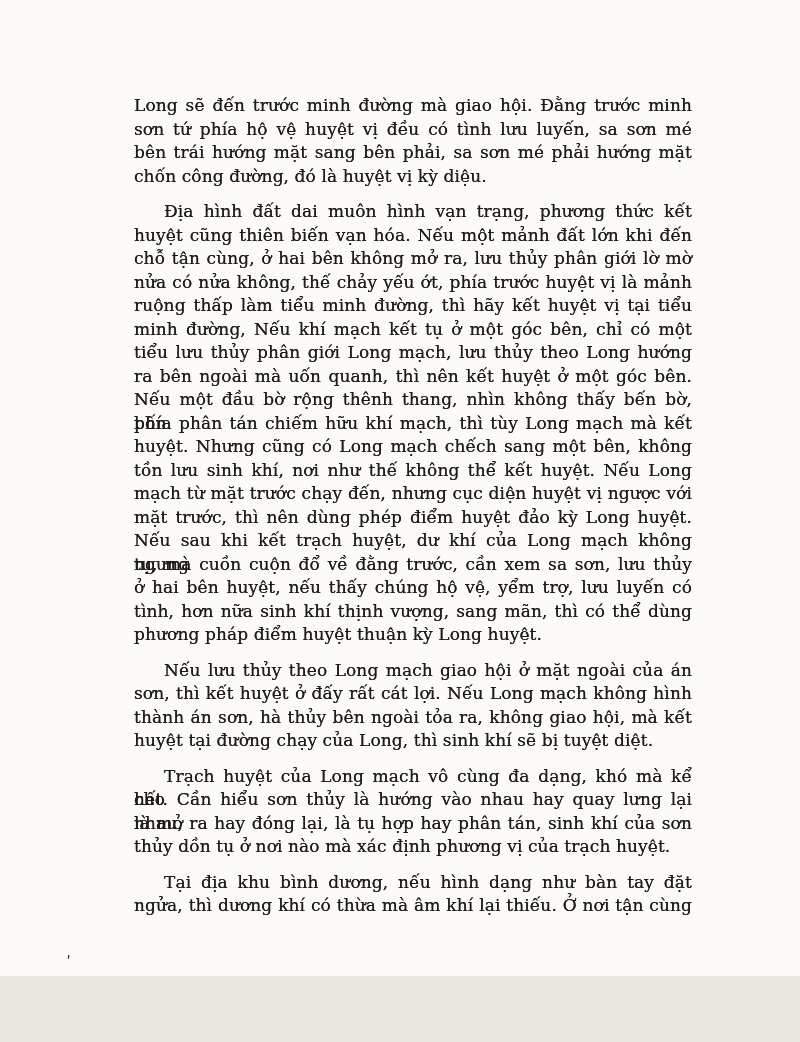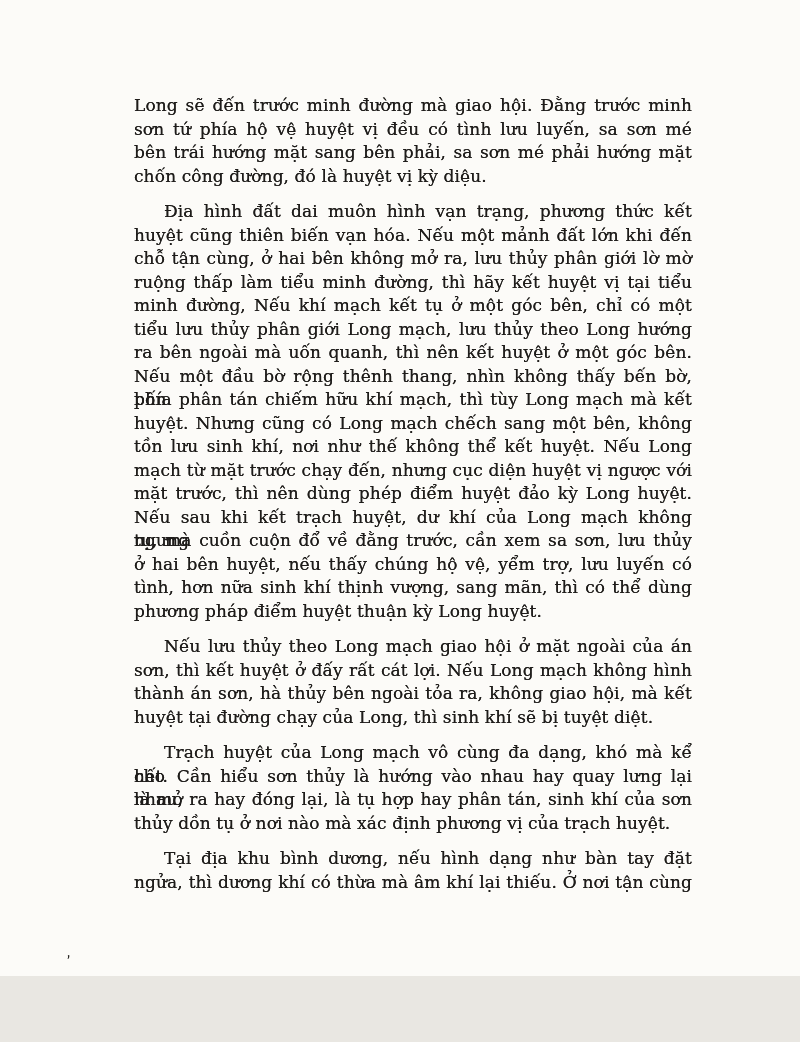--- a/index.html
+++ b/index.html
@@ -92,20 +92,21 @@
   <div class="paragraph">
         <div class="line">Long sẽ đến trước minh đường mà giao hội. Đằng trước minh</div>
         <div class="line">sơn tứ phía hộ vệ huyệt vị đều có tình lưu luyến, sa sơn mé</div>
         <div class="line">bên trái hướng mặt sang bên phải, sa sơn mé phải hướng mặt</div>
         <div class="line line-last">chốn công đường, đó là huyệt vị kỳ diệu.</div>
       </div>
       <div class="paragraph">
         <div class="line line-first">Địa hình đất dai muôn hình vạn trạng, phương thức kết</div>
         <div class="line">huyệt cũng thiên biến vạn hóa. Nếu một mảnh đất lớn khi đến</div>
         <div class="line">chỗ tận cùng, ở hai bên không mở ra, lưu thủy phân giới lờ mờ</div>
+        <div class="line">nửa có nửa không, thế chảy yếu ớt, phía trước huyệt vị là mảnh</div>
         <div class="line">ruộng thấp làm tiểu minh đường, thì hãy kết huyệt vị tại tiểu</div>
         <div class="line">minh đường, Nếu khí mạch kết tụ ở một góc bên, chỉ có một</div>
         <div class="line">tiểu lưu thủy phân giới Long mạch, lưu thủy theo Long hướng</div>
         <div class="line">ra bên ngoài mà uốn quanh, thì nên kết huyệt ở một góc bên.</div>
         <div class="line">Nếu một đầu bờ rộng thênh thang, nhìn không thấy bến bờ, bốn</div>
         <div class="line">phía phân tán chiếm hữu khí mạch, thì tùy Long mạch mà kết</div>
         <div class="line">huyệt. Nhưng cũng có Long mạch chếch sang một bên, không</div>
         <div class="line">tồn lưu sinh khí, nơi như thế không thể kết huyệt. Nếu Long</div>
         <div class="line">mạch từ mặt trước chạy đến, nhưng cục diện huyệt vị ngược với</div>
         <div class="line">mặt trước, thì nên dùng phép điểm huyệt đảo kỳ Long huyệt.</div>

